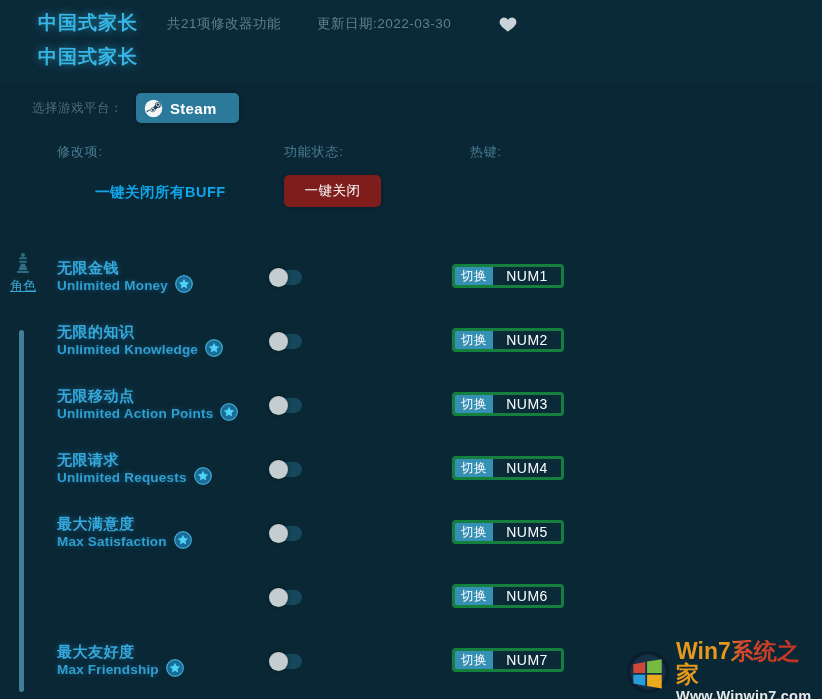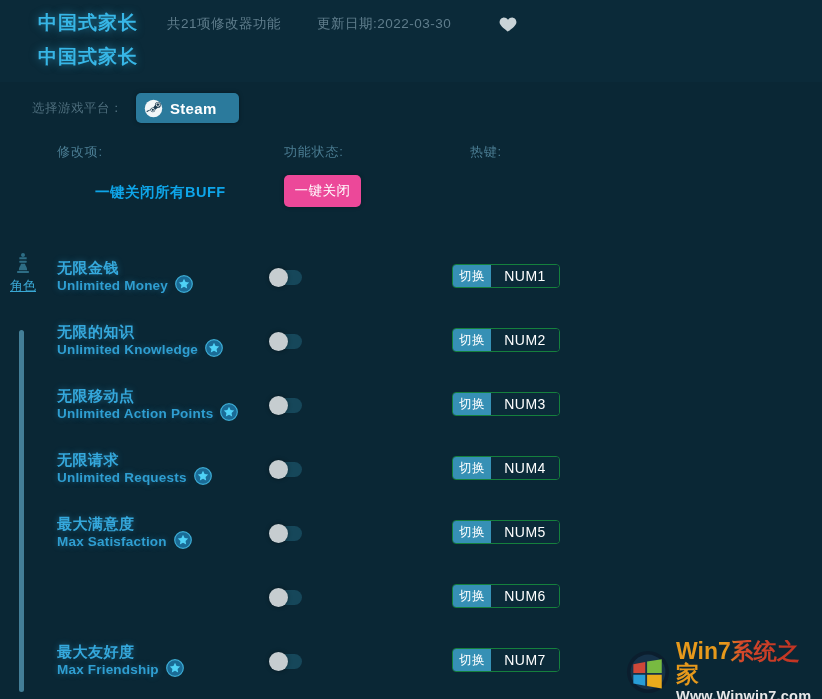--- a/index.html
+++ b/index.html
@@ -120,22 +120,22 @@
     left: 56px; top: 8px;
     font-size: 14.5px;
     font-weight: bold;
     color: #0ea5e9;
     letter-spacing: .5px;
     margin-left: 39px;
   }
   .master-btn {
     position: absolute;
     left: 284px; top: 0;
-    width: 77px; height: 32px;
-    background: #ec4899;
+    width: 97px; height: 32px;
+    background: #7f1d1d;
     border-radius: 5px;
     display: flex;
     align-items: center;
     justify-content: center;
     font-size: 13.5px;
     color: #ffffff;
     letter-spacing: .5px;
     cursor: pointer;
     box-shadow: 0 0 4px rgba(0,0,0,.3);
   }
@@ -229,21 +229,21 @@
     background: #c6cdd0;
     box-shadow: 0 0 4px rgba(0,0,0,.4);
   }
 
   .hotkey {
     position: absolute;
     left: 452px; top: 14px;
     height: 24px;
     display: flex;
     align-items: stretch;
-    border: 1px solid #15803d;
+    border: 3px solid #15803d;
     border-radius: 4px;
     overflow: hidden;
     cursor: pointer;
   }
   .hk-action {
     background: #3690b5;
     color: #ffffff;
     font-size: 12.5px;
     padding: 0 6px;
     display: flex;

